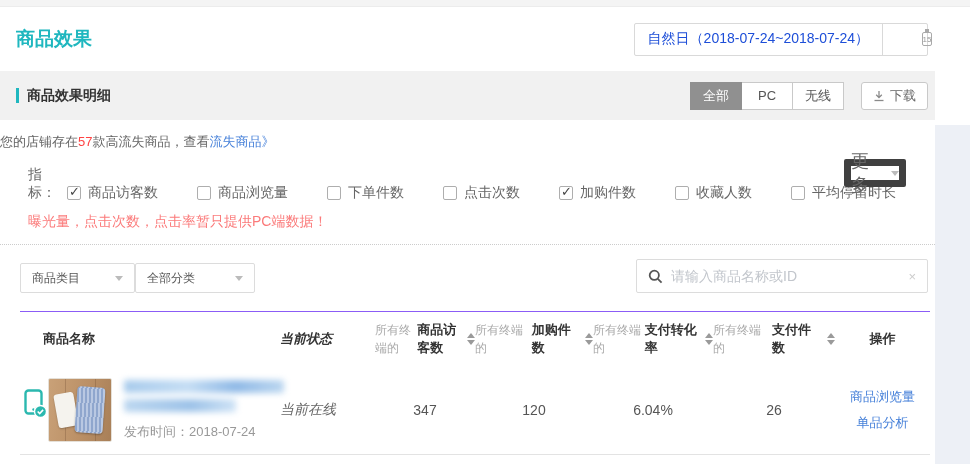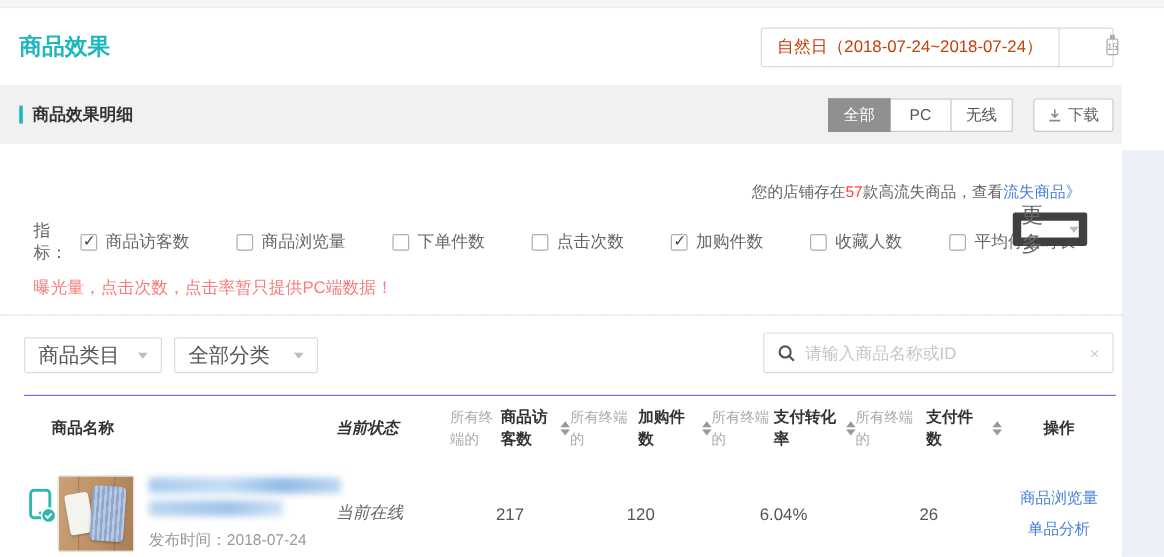--- a/index.html
+++ b/index.html
@@ -5,59 +5,59 @@
   * { margin:0; padding:0; box-sizing:border-box; }
   html,body { width:970px; height:464px; overflow:hidden; background:#fff;
     font-family:"Liberation Sans","DejaVu Sans",sans-serif; }
   .right-strip { position:absolute; right:0; top:125px; width:35px; height:339px; background:#edf0f6; }
 
   .topbar { height:7px; background:#f4f4f4; border-bottom:1px solid #ececec; }
 
   .header { height:64px; display:flex; align-items:center; justify-content:space-between; padding:0 42px 0 16px; background:#fff; }
   .page-title { font-size:19px; font-weight:bold; color:#1fb7bf; }
   .date-control { display:flex; border:1px solid #d9d9d9; border-radius:2px; height:33px; background:#fff; cursor:pointer; }
-  .date-label { padding:0 13px; font-size:14px; color:#c2410c; display:flex; align-items:center; white-space:nowrap; }
+  .date-label { padding:0 13px; font-size:14px; color:#1d4ed8; display:flex; align-items:center; white-space:nowrap; }
   .date-cal { width:31px; border-left:1px solid #d9d9d9; display:flex; align-items:center; justify-content:center;padding-left:44px; }
   .cal { width:15px; height:14px; border:1px solid #a9a9a9; border-radius:2px; position:relative;
          font-size:8px; color:#999; display:flex; align-items:flex-end; justify-content:center; line-height:1.1; }
   .cal::before { content:""; position:absolute; top:-4px; left:2px; width:2px; height:4px; background:#a9a9a9; }
   .cal::after  { content:""; position:absolute; top:-4px; right:2px; width:2px; height:4px; background:#a9a9a9; }
 
   .section-band { height:49px; width:935px; background:#f1f1f1; display:flex; align-items:center; justify-content:space-between; padding:0 7px 0 16px; }
   .section-title-wrap { display:flex; align-items:center; gap:8px; }
   .accent-bar { width:3px; height:15px; background:#1fb7bf; }
   .section-title { font-size:14px; font-weight:bold; color:#333; }
   .band-right { display:flex; align-items:center; }
   .tab { height:28px; min-width:52px; padding:0 4px; background:#fff; border:1px solid #c9c9c9; margin-left:-1px;
          font-size:13px; color:#555; display:flex; align-items:center; justify-content:center; cursor:pointer; }
   .tab.checked { background:#909090; border-color:#909090; color:#fff; position:relative; z-index:1; }
   .download-btn { margin-left:17px; height:28px; padding:0 11px; background:#fff; border:1px solid #c9c9c9; border-radius:3px;
                   font-size:13px; color:#666; display:flex; align-items:center; gap:5px; cursor:pointer; }
 
   .content { width:935px; }
-  .notice { text-align:right; padding:31px 34px 0 0; font-size:13px; color:#666; }
+  .notice { padding:13px 34px 0 0; font-size:13px; color:#666; }
   .notice .red { color:#ff4242; }
   .notice .lnk { color:#4680d9; cursor:pointer; }
 
-  .metrics-row { display:flex; align-items:center; padding:15px 0 0 28px; position:relative; }
+  .metrics-row { display:flex; align-items:flex-end; padding:15px 0 0 28px; position:relative; }
   .metrics-label { font-size:14px; color:#666; margin-right:9px; }
   .metric { display:flex; align-items:center; gap:7px; margin-right:39px; cursor:pointer; }
   .checkbox { width:14px; height:14px; border:1px solid #aeaeae; border-radius:2px; background:#fff; position:relative; flex:none; }
   .checkbox.checked::after { content:"✓"; position:absolute; left:1px; top:-3px; font-size:13px; font-weight:bold; color:#444; }
   .metric-label { font-size:14px; color:#666; white-space:nowrap; }
   .more-btn { position:absolute; right:29px; top:8px; width:62px; height:28px; border:7px solid #404040; border-radius:2px; background:#fff;
               display:flex; align-items:center; justify-content:center; gap:6px; font-size:18px; color:#666; cursor:pointer; }
   .chev { width:0; height:0; border-left:4px solid transparent; border-right:4px solid transparent; border-top:5px solid #bbb; }
 
   .warning { padding:11px 0 0 28px; font-size:14px; color:#fb7b7b; }
   .dotted-divider { margin-top:13px; border-bottom:1px dotted #ccc; }
 
   .filter-row { display:flex; align-items:center; padding:16px 0 12px 20px; position:relative; height:62px; }
-  .dropdown { width:115px; height:30px; border:1px solid #dcdcdc; border-radius:2px; background:#fff; margin-right:10px;
-              display:flex; align-items:center; justify-content:space-between; padding:0 11px; font-size:17px; color:#555; cursor:pointer; }
+  .dropdown { width:115px; height:30px; border:1px solid #dcdcdc; border-radius:2px; background:#fff; margin-right:0;
+              display:flex; align-items:center; justify-content:space-between; padding:0 11px; font-size:12px; color:#555; cursor:pointer; }
   .dropdown.wide { width:120px; }
   .search-box { position:absolute; right:7px; top:14px; width:292px; height:34px; border:1px solid #dcdcdc; border-radius:2px;
                 background:#fff; display:flex; align-items:center; padding:0 11px; }
   .search-box input { border:none; outline:none; flex:1; min-width:0; margin:0 8px; font-size:14px; color:#701a75; background:transparent; }
   .search-box input::placeholder { color:#c2c6cc; }
   .clear-x { color:#ccc; font-size:13px; cursor:pointer; }
 
   .table { margin:4px 5px 17px 20px; border-top:1px solid #8b5cf6; }
   .thead { display:flex; align-items:center; height:54px; }
   .c1 { width:260px; } .c2 { width:95px;font-style:italic; } .c3 { width:100px; } .c4 { width:118px; }
@@ -262,21 +262,21 @@
         </div>
         <div class="prod-info">
           <div class="redact">
             <div class="l1"></div>
             <div class="l2"></div>
           </div>
           <div class="publish">发布时间：2018-07-24</div>
         </div>
       </div>
       <div class="c2 status">当前在线</div>
-      <div class="c3 num">217</div>
+      <div class="c3 num">347</div>
       <div class="c4 num">120</div>
       <div class="c5 num">6.04%</div>
       <div class="c6 num">26</div>
       <div class="c7">
         <div class="actions">
           <span class="action-link">商品浏览量</span>
           <span class="action-link">单品分析</span>
         </div>
       </div>
     </div>

